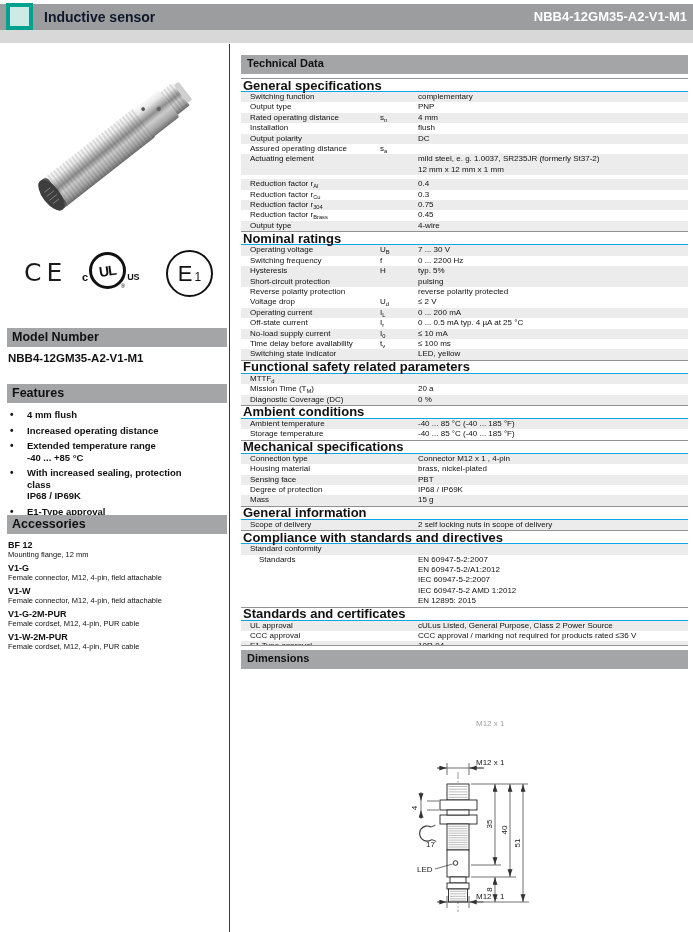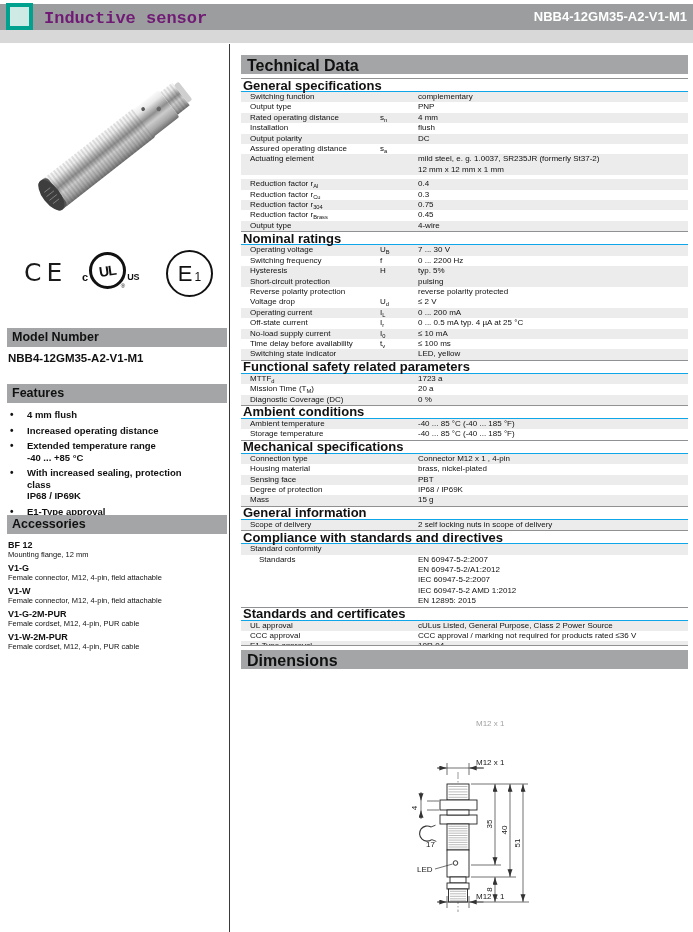--- a/index.html
+++ b/index.html
@@ -1,30 +1,30 @@
 <!DOCTYPE html>
 <html><head>
 <meta charset="utf-8">
 <style>
   html,body{margin:0;padding:0;background:#fff;}
   .page{position:relative;width:693px;height:932px;background:#fff;overflow:hidden;
         font-family:"Liberation Sans","DejaVu Sans",sans-serif;color:#111;}
   
   .topbar{position:absolute;left:0;top:4px;width:693px;height:26px;background:#9b9d9e;}
-  .topbar .ttl{position:absolute;left:44px;top:5px;font-size:17px;font-weight:bold;color:#701a75;font-family:Liberation Mono, monospace;}
+  .topbar .ttl{position:absolute;left:44px;top:5px;font-size:14px;font-weight:bold;color:#0f172a;}
   .topbar .mdl{position:absolute;right:6px;top:5px;font-size:13px;font-weight:bold;color:#fff;}
   .substrip{position:absolute;left:0;top:30px;width:693px;height:13px;background:#d8d8d8;}
   .logo{position:absolute;left:6px;top:3px;width:27px;height:27px;background:#cfe9e4;
         border:4px solid #00a18f;box-sizing:border-box;}
   
   .vdivider{position:absolute;left:229px;top:44px;width:1px;height:888px;background:#3a3a3a;}
   .secbar{position:absolute;left:7px;width:220px;height:19px;background:#a3a5a6;
           font-size:12.5px;font-weight:bold;color:#111;padding:2px 0 0 5px;box-sizing:border-box;}
   .rsecbar{position:absolute;left:241px;width:447px;height:19px;background:#a3a5a6;
-          font-size:16px;font-weight:bold;color:#111;padding:2px 0 0 6px;box-sizing:border-box;}
+          font-size:11px;font-weight:bold;color:#111;padding:2px 0 0 6px;box-sizing:border-box;}
   
   .photo{position:absolute;left:20px;top:48px;width:190px;height:196px;}
   .marks{position:absolute;left:20px;top:250px;width:200px;height:52px;}
   .ce{position:absolute;left:4px;top:8px;font-size:25px;letter-spacing:5px;color:#1a1a1a;
       font-family:"DejaVu Sans",sans-serif;}
   .cul{position:absolute;left:62px;top:2px;display:flex;align-items:center;}
   .cul .c{font-size:11px;font-weight:bold;margin-right:1px;position:relative;top:6px;}
   .cul .ring{width:37px;height:37px;border:3.5px solid #111;border-radius:50%;box-sizing:border-box;
              display:flex;align-items:center;justify-content:center;position:relative;background:#fff;}
   .cul .ul{font-weight:bold;font-size:14px;letter-spacing:-1px;transform:rotate(-8deg);}
@@ -325,21 +325,20 @@
     <span class="lbl">Switching state indicator</span>
     <span class="sym"></span>
     <span class="val">LED, yellow</span>
   </div>
 
   <div class="shead">Functional safety related parameters</div>
 
   <div class="trow alt">
     <span class="lbl">MTTF<sub>d</sub></span>
     <span class="sym"></span>
-    <span class="val">1723 a</span>
   </div>
 
   <div class="trow">
     <span class="lbl">Mission Time (T<sub>M</sub>)</span>
     <span class="sym"></span>
     <span class="val">20 a</span>
   </div>
 
   <div class="trow alt">
     <span class="lbl">Diagnostic Coverage (DC)</span>

